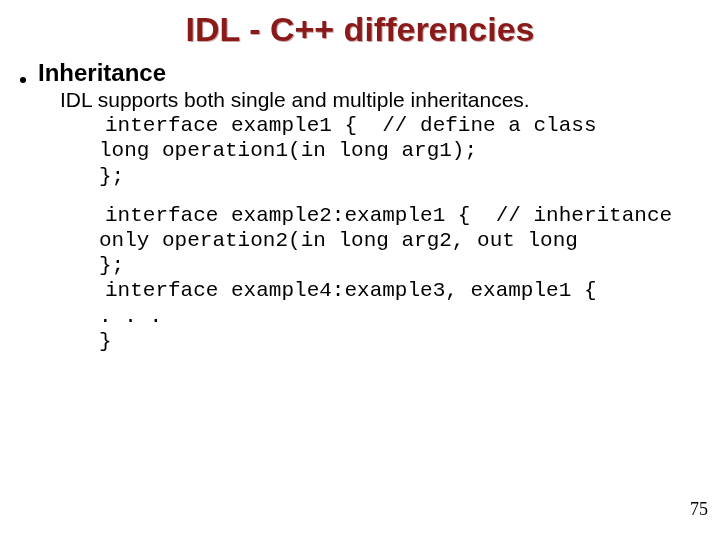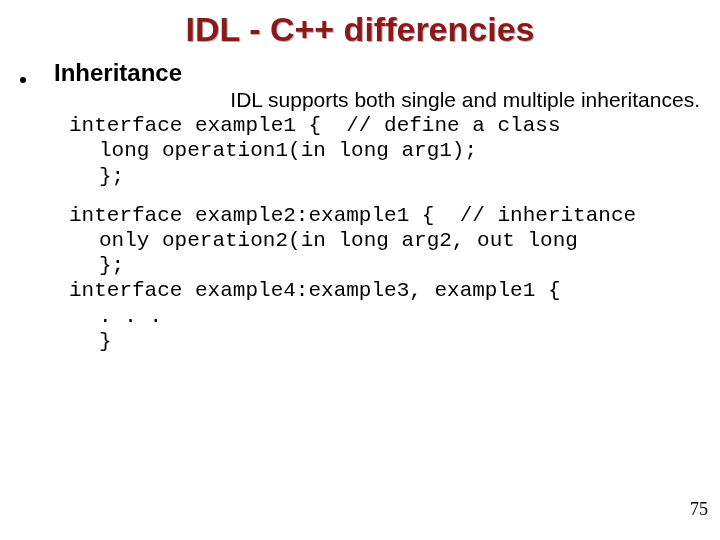--- a/index.html
+++ b/index.html
@@ -27,49 +27,47 @@
     padding-top: 10px;
     padding-bottom: 6px;
   }
   .body {
     padding: 0 20px 0 20px;
   }
   .bullet-row {
     display: flex;
     align-items: baseline;
     margin-top: 4px;
-    gap: 16px;
   }
   .bullet-dot {
     width: 6px;
     height: 6px;
     background: #000;
     border-radius: 50%;
     margin-right: 12px;
     position: relative;
     top: 2px;
     flex: 0 0 auto;
   }
   .bullet-text {
     font-size: 24px;
     font-weight: bold;
   }
   .indent {
     margin-left: 40px;
     font-size: 21px;
     line-height: 1.25;
-    text-align: right;
   }
   .code {
     font-family: "Courier New", Courier, monospace;
     font-size: 21px;
     white-space: pre;
     line-height: 1.2;
   }
-  .code-indent1 { margin-left: 49px; }
+  .code-indent1 { margin-left: 85px; }
   .code-indent2 { margin-left: 79px; }
   .code-indent3 { margin-left: 300px; }
   .sublabel {
     margin-left: 40px;
     font-size: 21px;
   }
   .italic-line {
     margin-left: 40px;
     font-size: 21px;
     font-style: italic;

